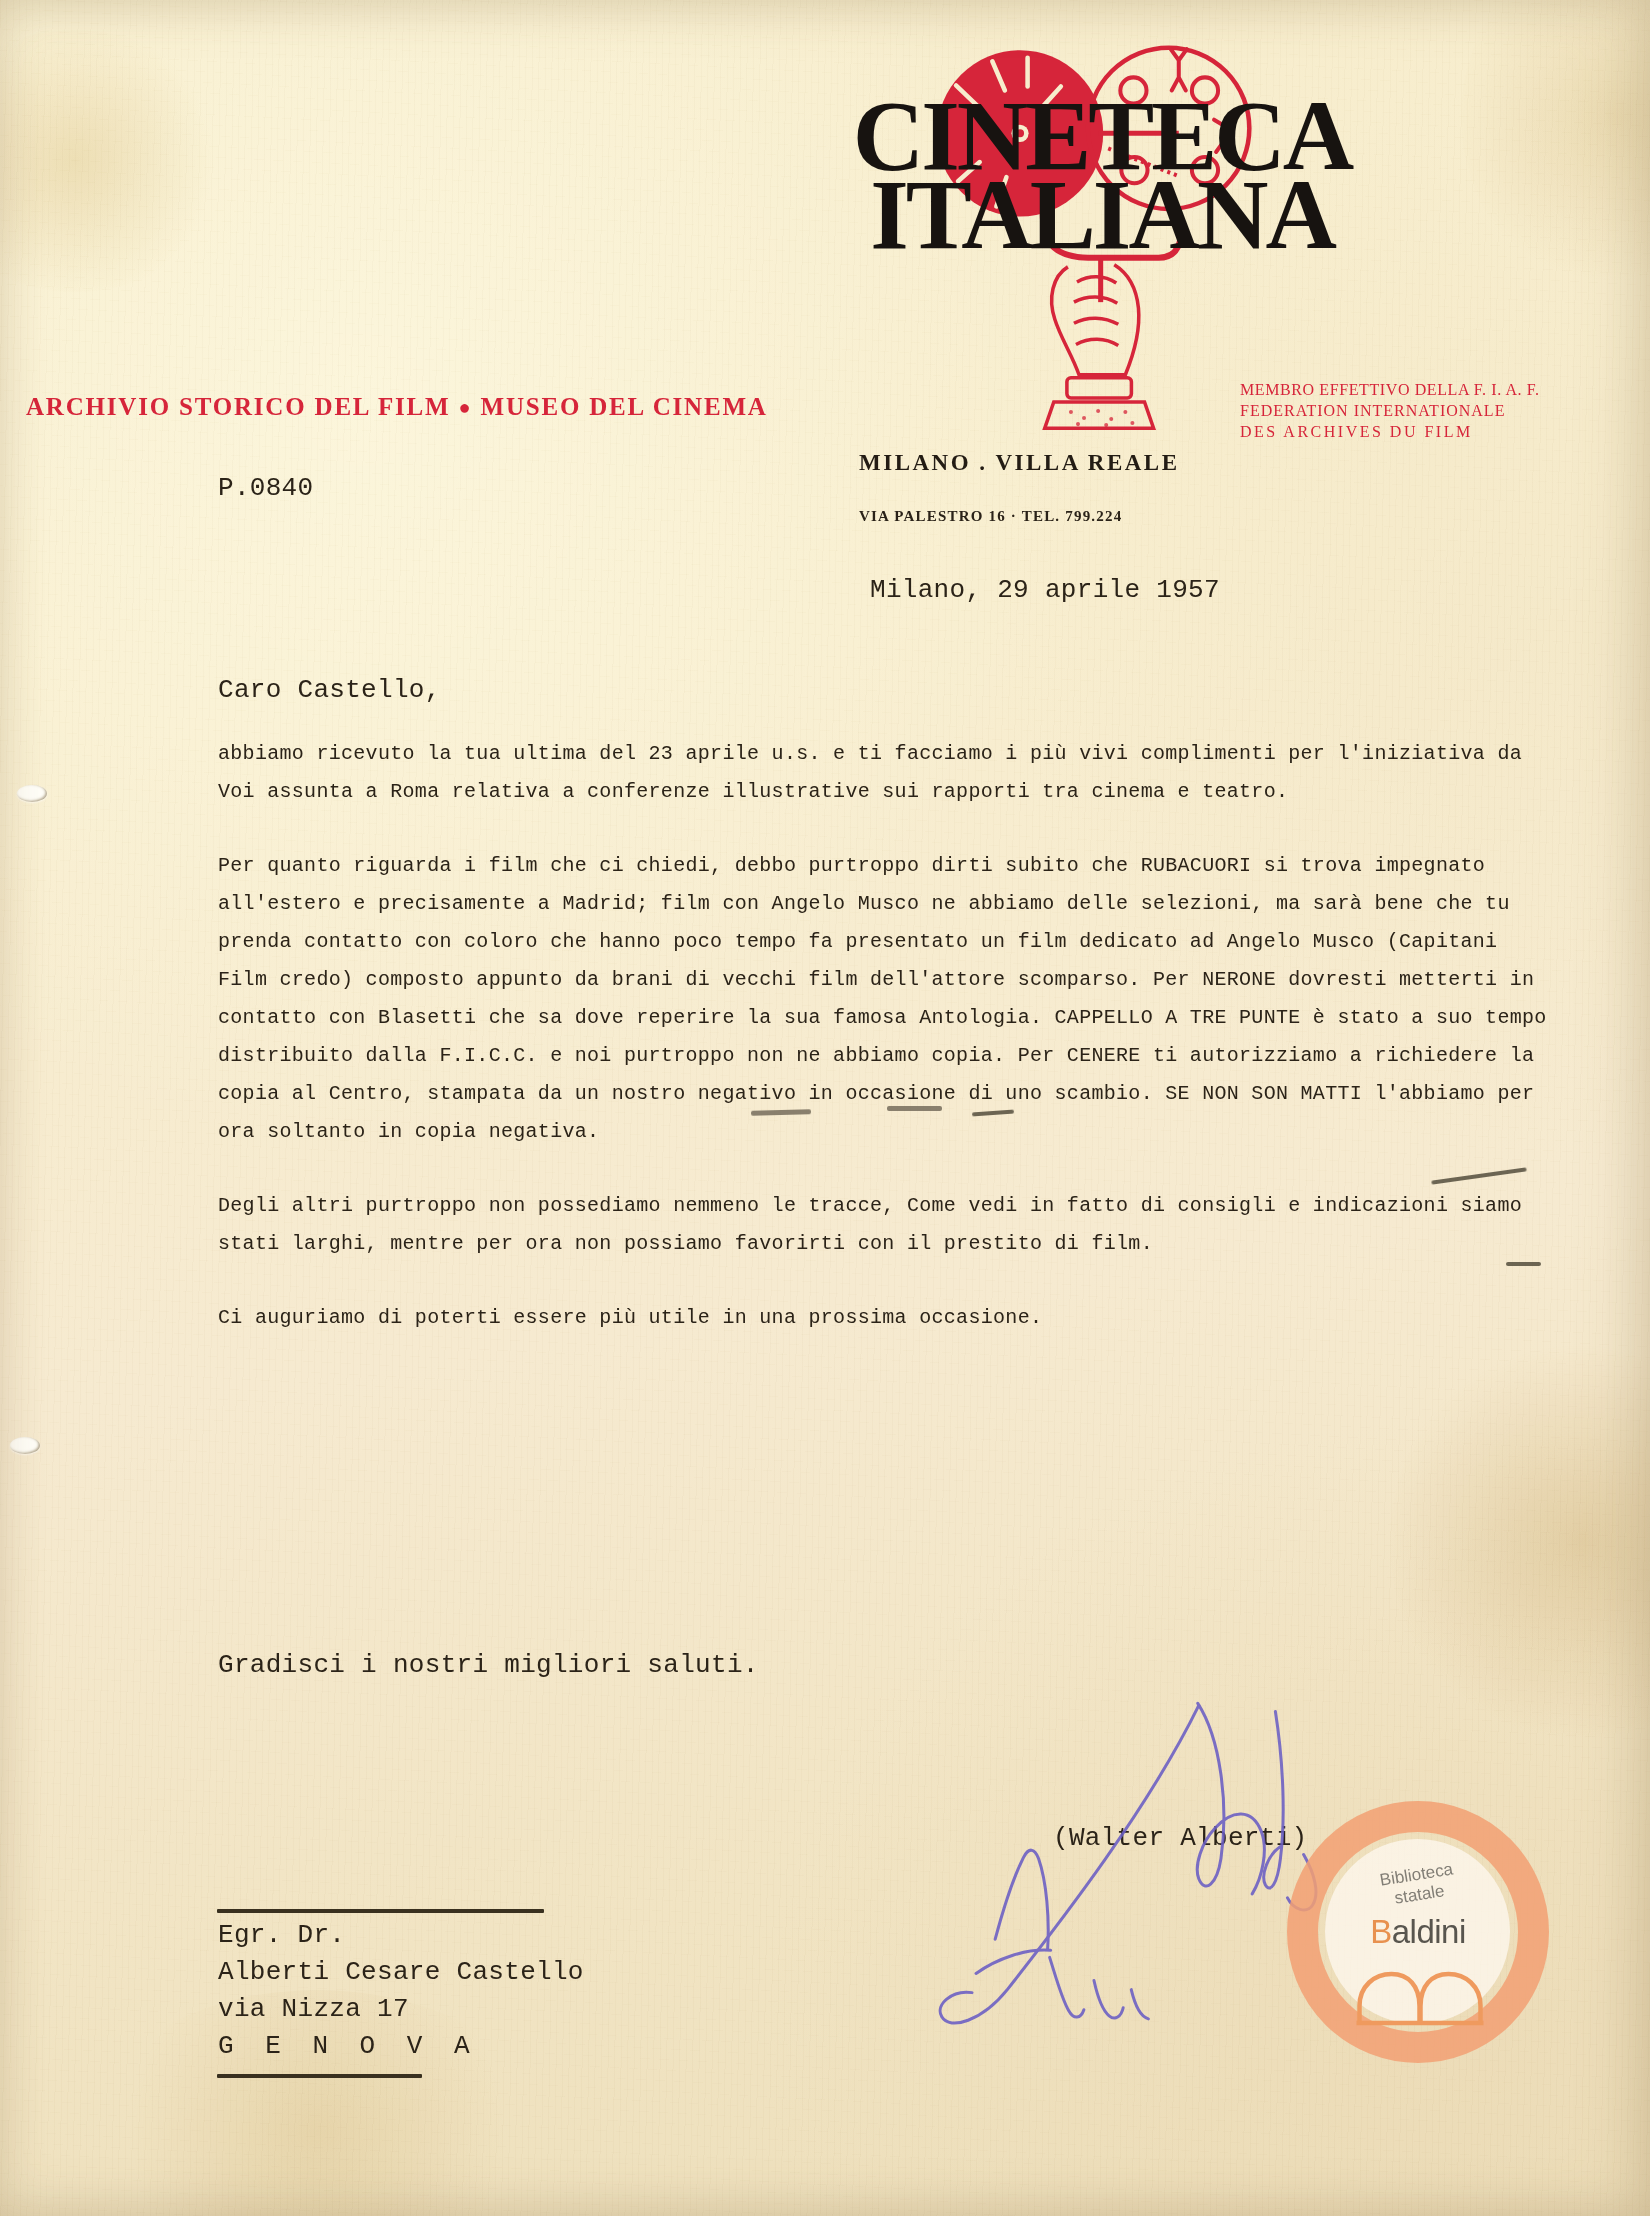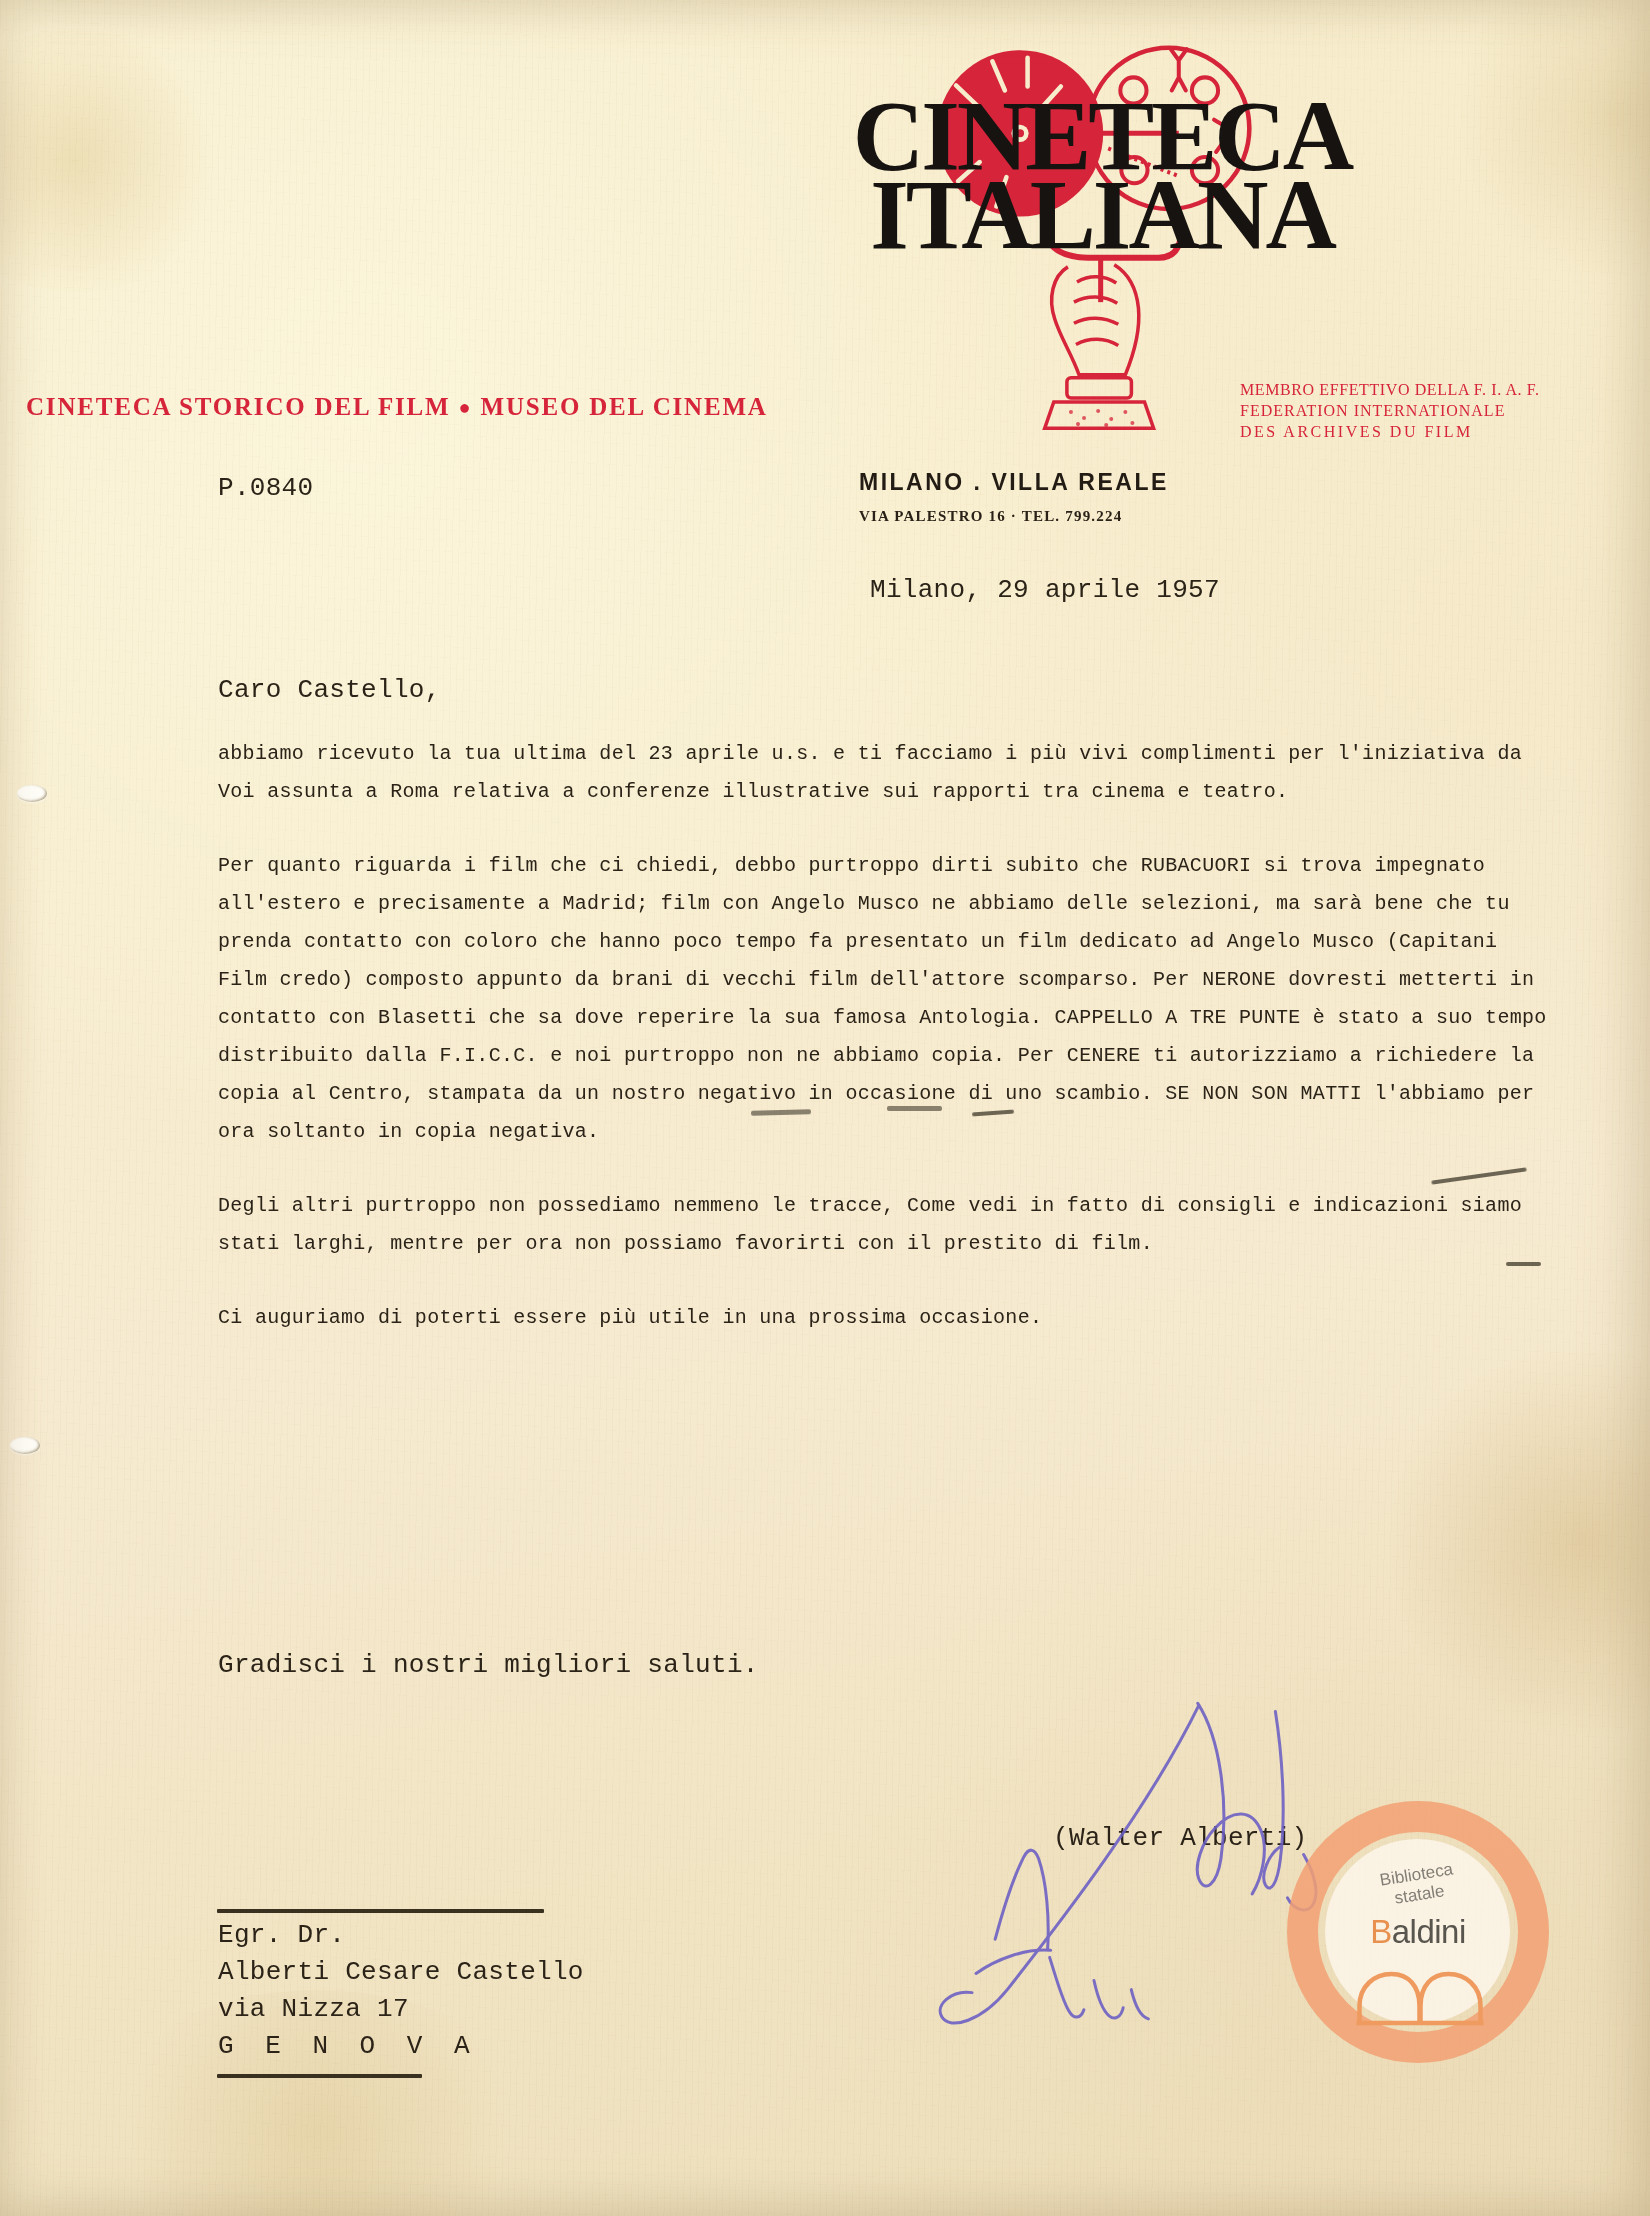--- a/index.html
+++ b/index.html
@@ -62,22 +62,22 @@
     font-weight:normal;
     font-size:16px;
     line-height:21px;
     color:#d6253a;
     letter-spacing:0.6px;
   }
   .fiaf div:nth-child(2){ letter-spacing:1px; }
   .fiaf div:nth-child(3){ letter-spacing:2.5px; }
 
   .addr-city {
-    position:absolute; left:859px; top:469px;
-    font-family:Liberation Sans, sans-serif; font-weight:bold;
+    position:absolute; left:859px; top:450px;
+    font-family:Liberation Serif, serif; font-weight:bold;
     font-size:23px; letter-spacing:2.5px; color:#231c14; white-space:nowrap;
   }
   .addr-street {
     position:absolute; left:859px; top:508px;
     font-family:"Liberation Serif", serif; font-weight:bold;
     font-size:15px; letter-spacing:1.2px; color:#2a2218; white-space:nowrap;
   }
 
   
   .tw {
@@ -240,21 +240,21 @@
         <circle cx="556" cy="784" r="4"></circle>
           <circle cx="608" cy="780" r="4"></circle>
       </g>
     </svg>
 
     <div class="logo-type logo-line1">CINETECA</div>
     <div class="logo-type logo-line2">ITALIANA</div>
   </div>
 
   <div class="red-head">
-    <span>CINETECA STORICO DEL FILM</span>
+    <span>ARCHIVIO STORICO DEL FILM</span>
     <span class="red-dot">●</span>
     <span>MUSEO DEL CINEMA</span>
   </div>
 
   <div class="fiaf">
     <div>MEMBRO EFFETTIVO DELLA F. I. A. F.</div>
     <div>FEDERATION INTERNATIONALE</div>
     <div>DES ARCHIVES DU FILM</div>
   </div>
 

